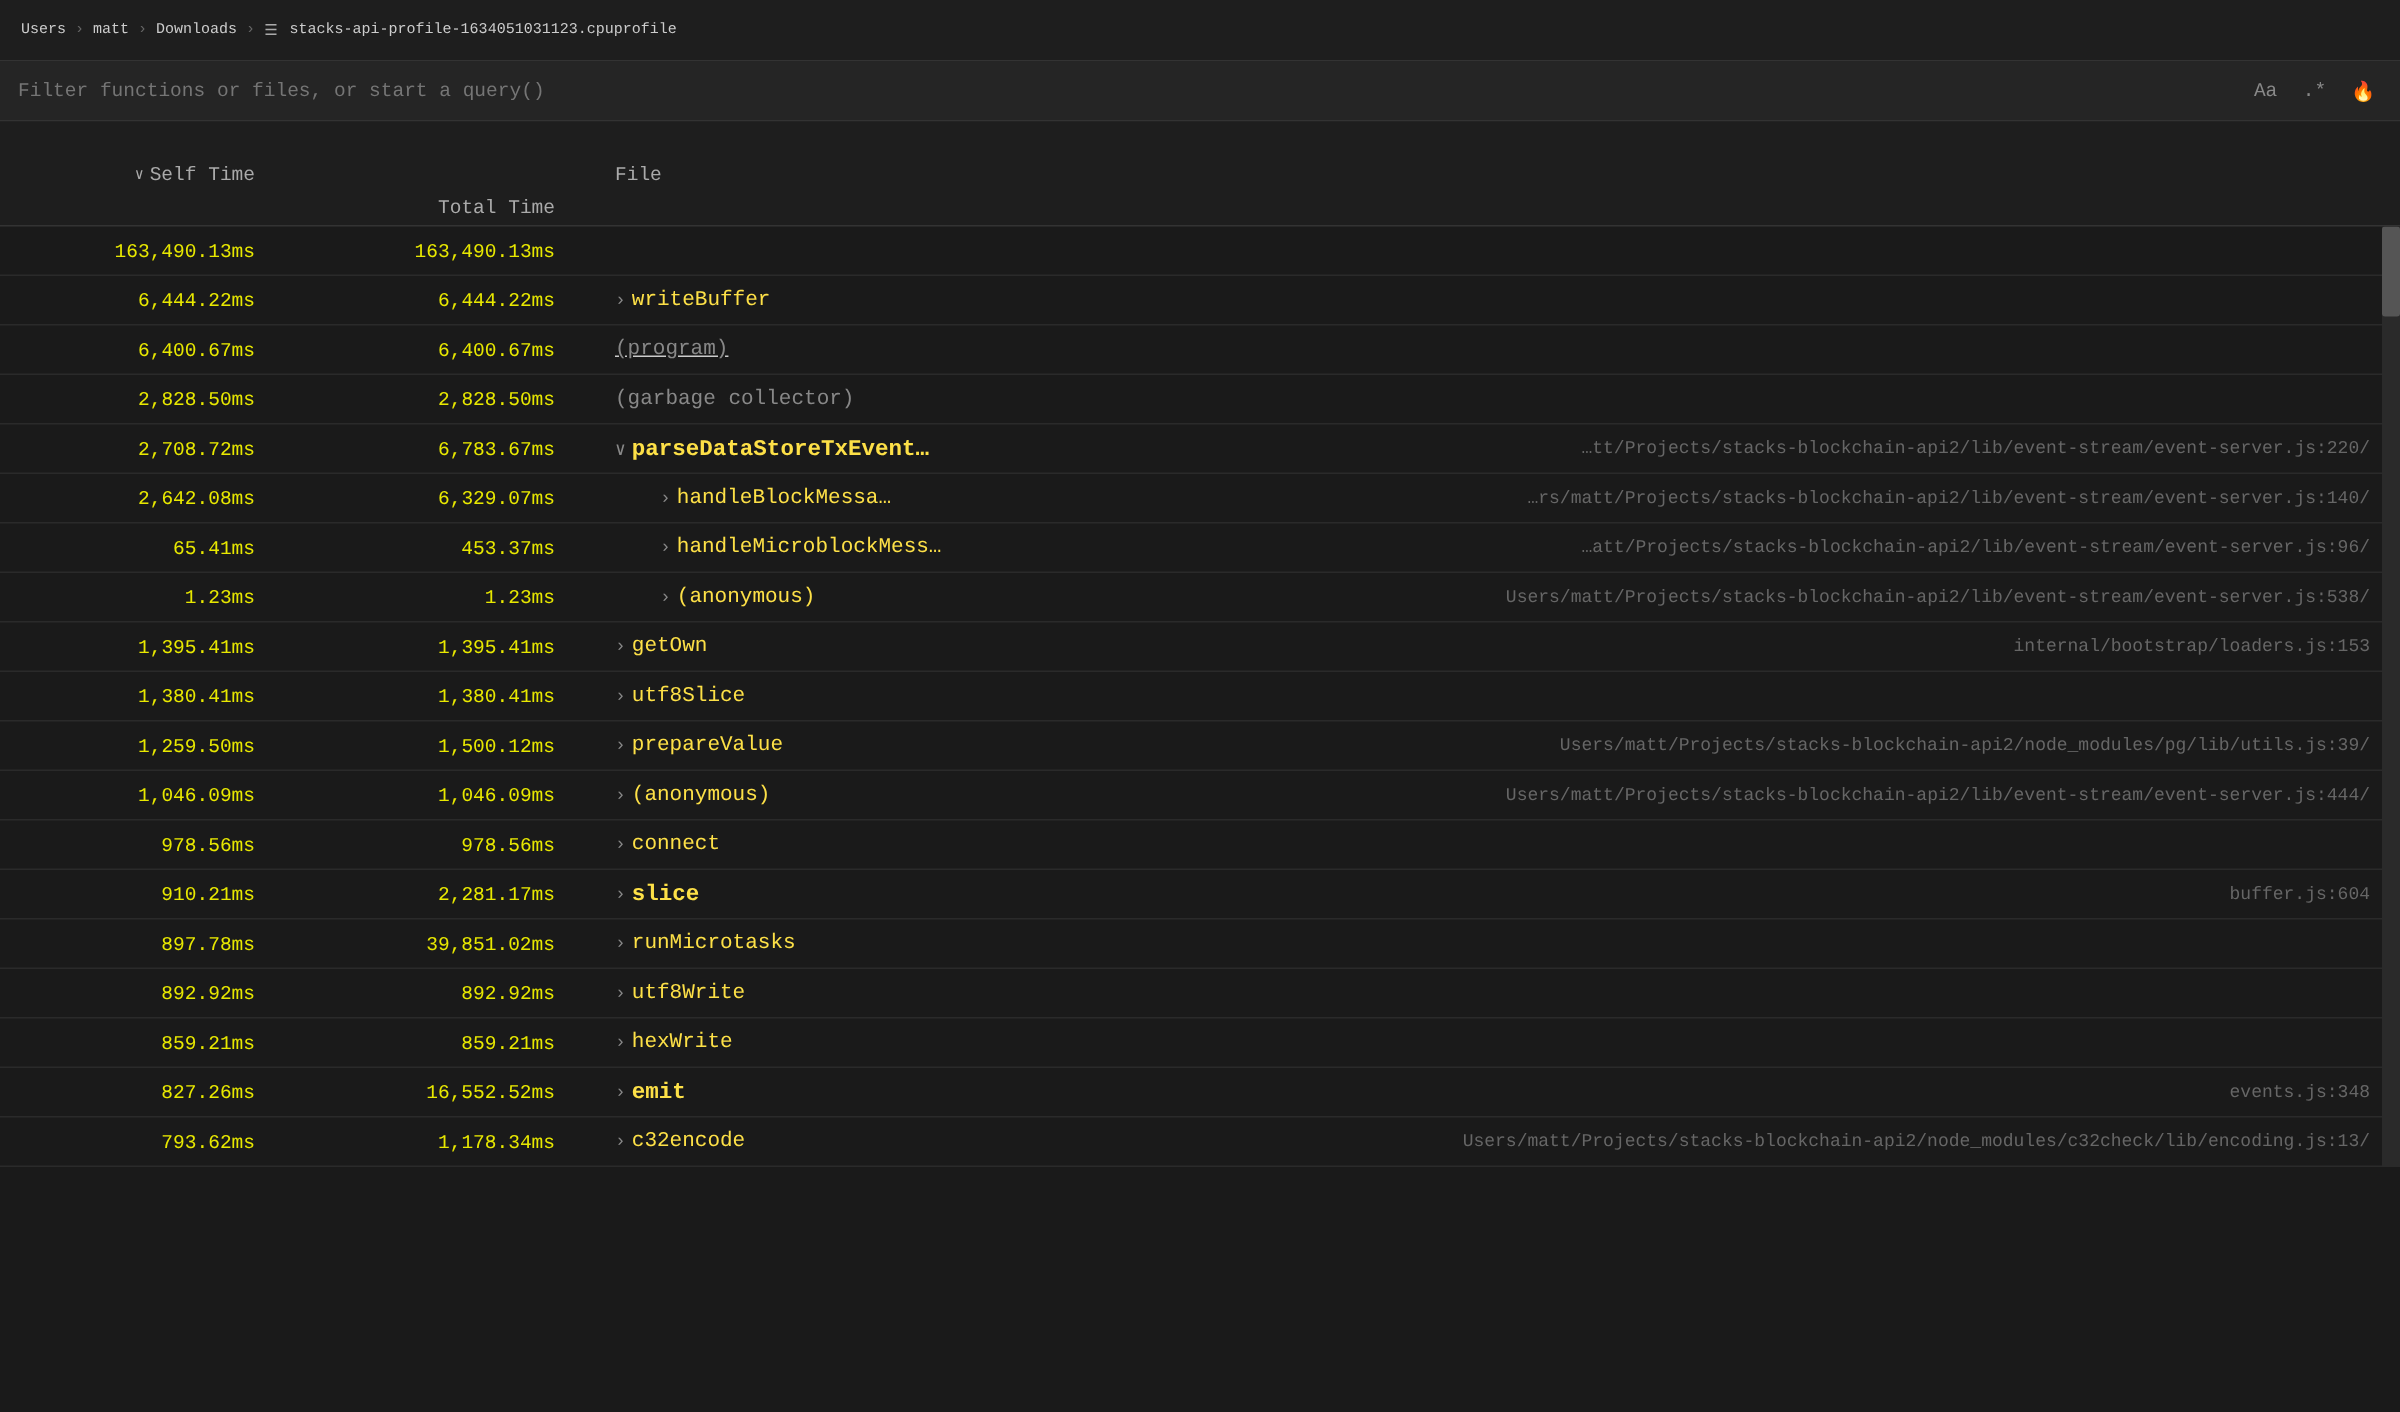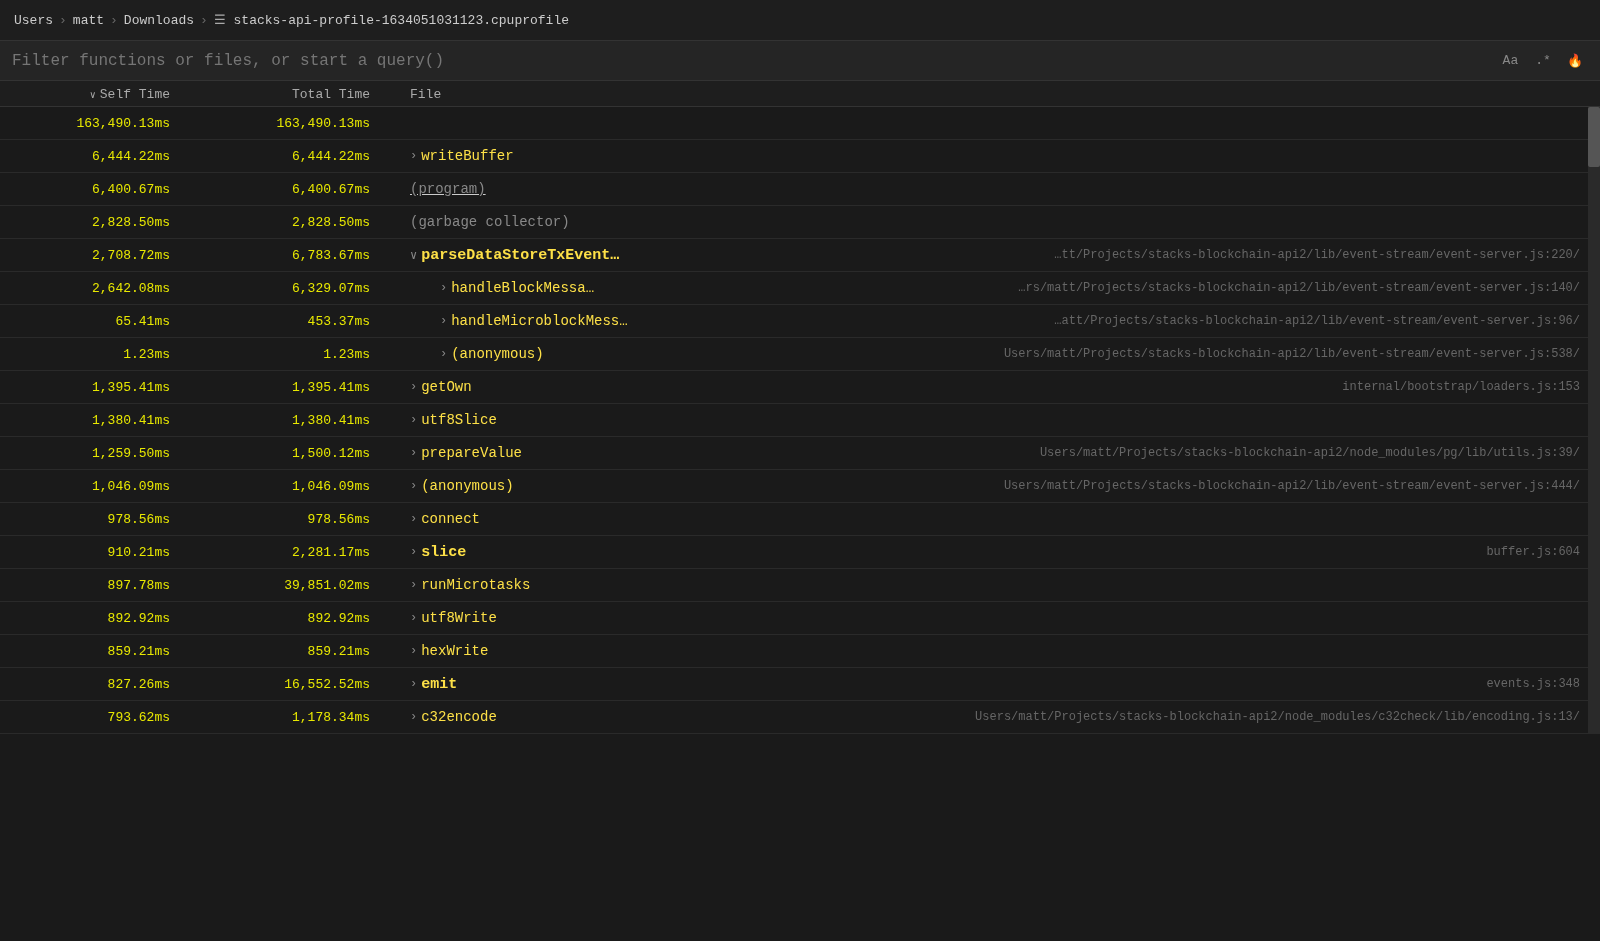--- a/index.html
+++ b/index.html
@@ -12,21 +12,21 @@
       min-height: 941px;
       overflow: hidden;
     }
     
     .breadcrumb-bar {
       background: #1e1e1e;
       padding: 8px 14px;
       display: flex;
       align-items: center;
       gap: 6px;
-      font-size: 13px;
+      font-size: 10px;
       color: #ccc;
       border-bottom: 1px solid #333;
       height: 41px;
     }
     .breadcrumb-bar .sep {
       color: #666;
     }
     .breadcrumb-bar .list-icon {
       color: #aaa;
       margin-right: 2px;
@@ -39,21 +39,21 @@
       padding: 0 12px;
       height: 40px;
       border-bottom: 1px solid #333;
       gap: 8px;
     }
     .filter-input {
       flex: 1;
       background: transparent;
       border: none;
       color: #aaa;
-      font-size: 16px;
+      font-size: 13px;
       font-family: inherit;
       outline: none;
     }
     .filter-icons {
       display: flex;
       align-items: center;
       gap: 9px;
       color: #777;
       font-size: 12px;
     }
@@ -79,20 +79,21 @@
       padding-right: 30px;
       display: flex;
       align-items: center;
       justify-content: flex-end;
       gap: 4px;
     }
     .col-total {
       width: 200px;
       text-align: right;
       padding-right: 30px;
+      margin-top: 44px;
     }
     .col-file {
       flex: 1;
       padding-left: 10px;
     }
     
     .data-table {
       width: 100%;
     }
     .row {

